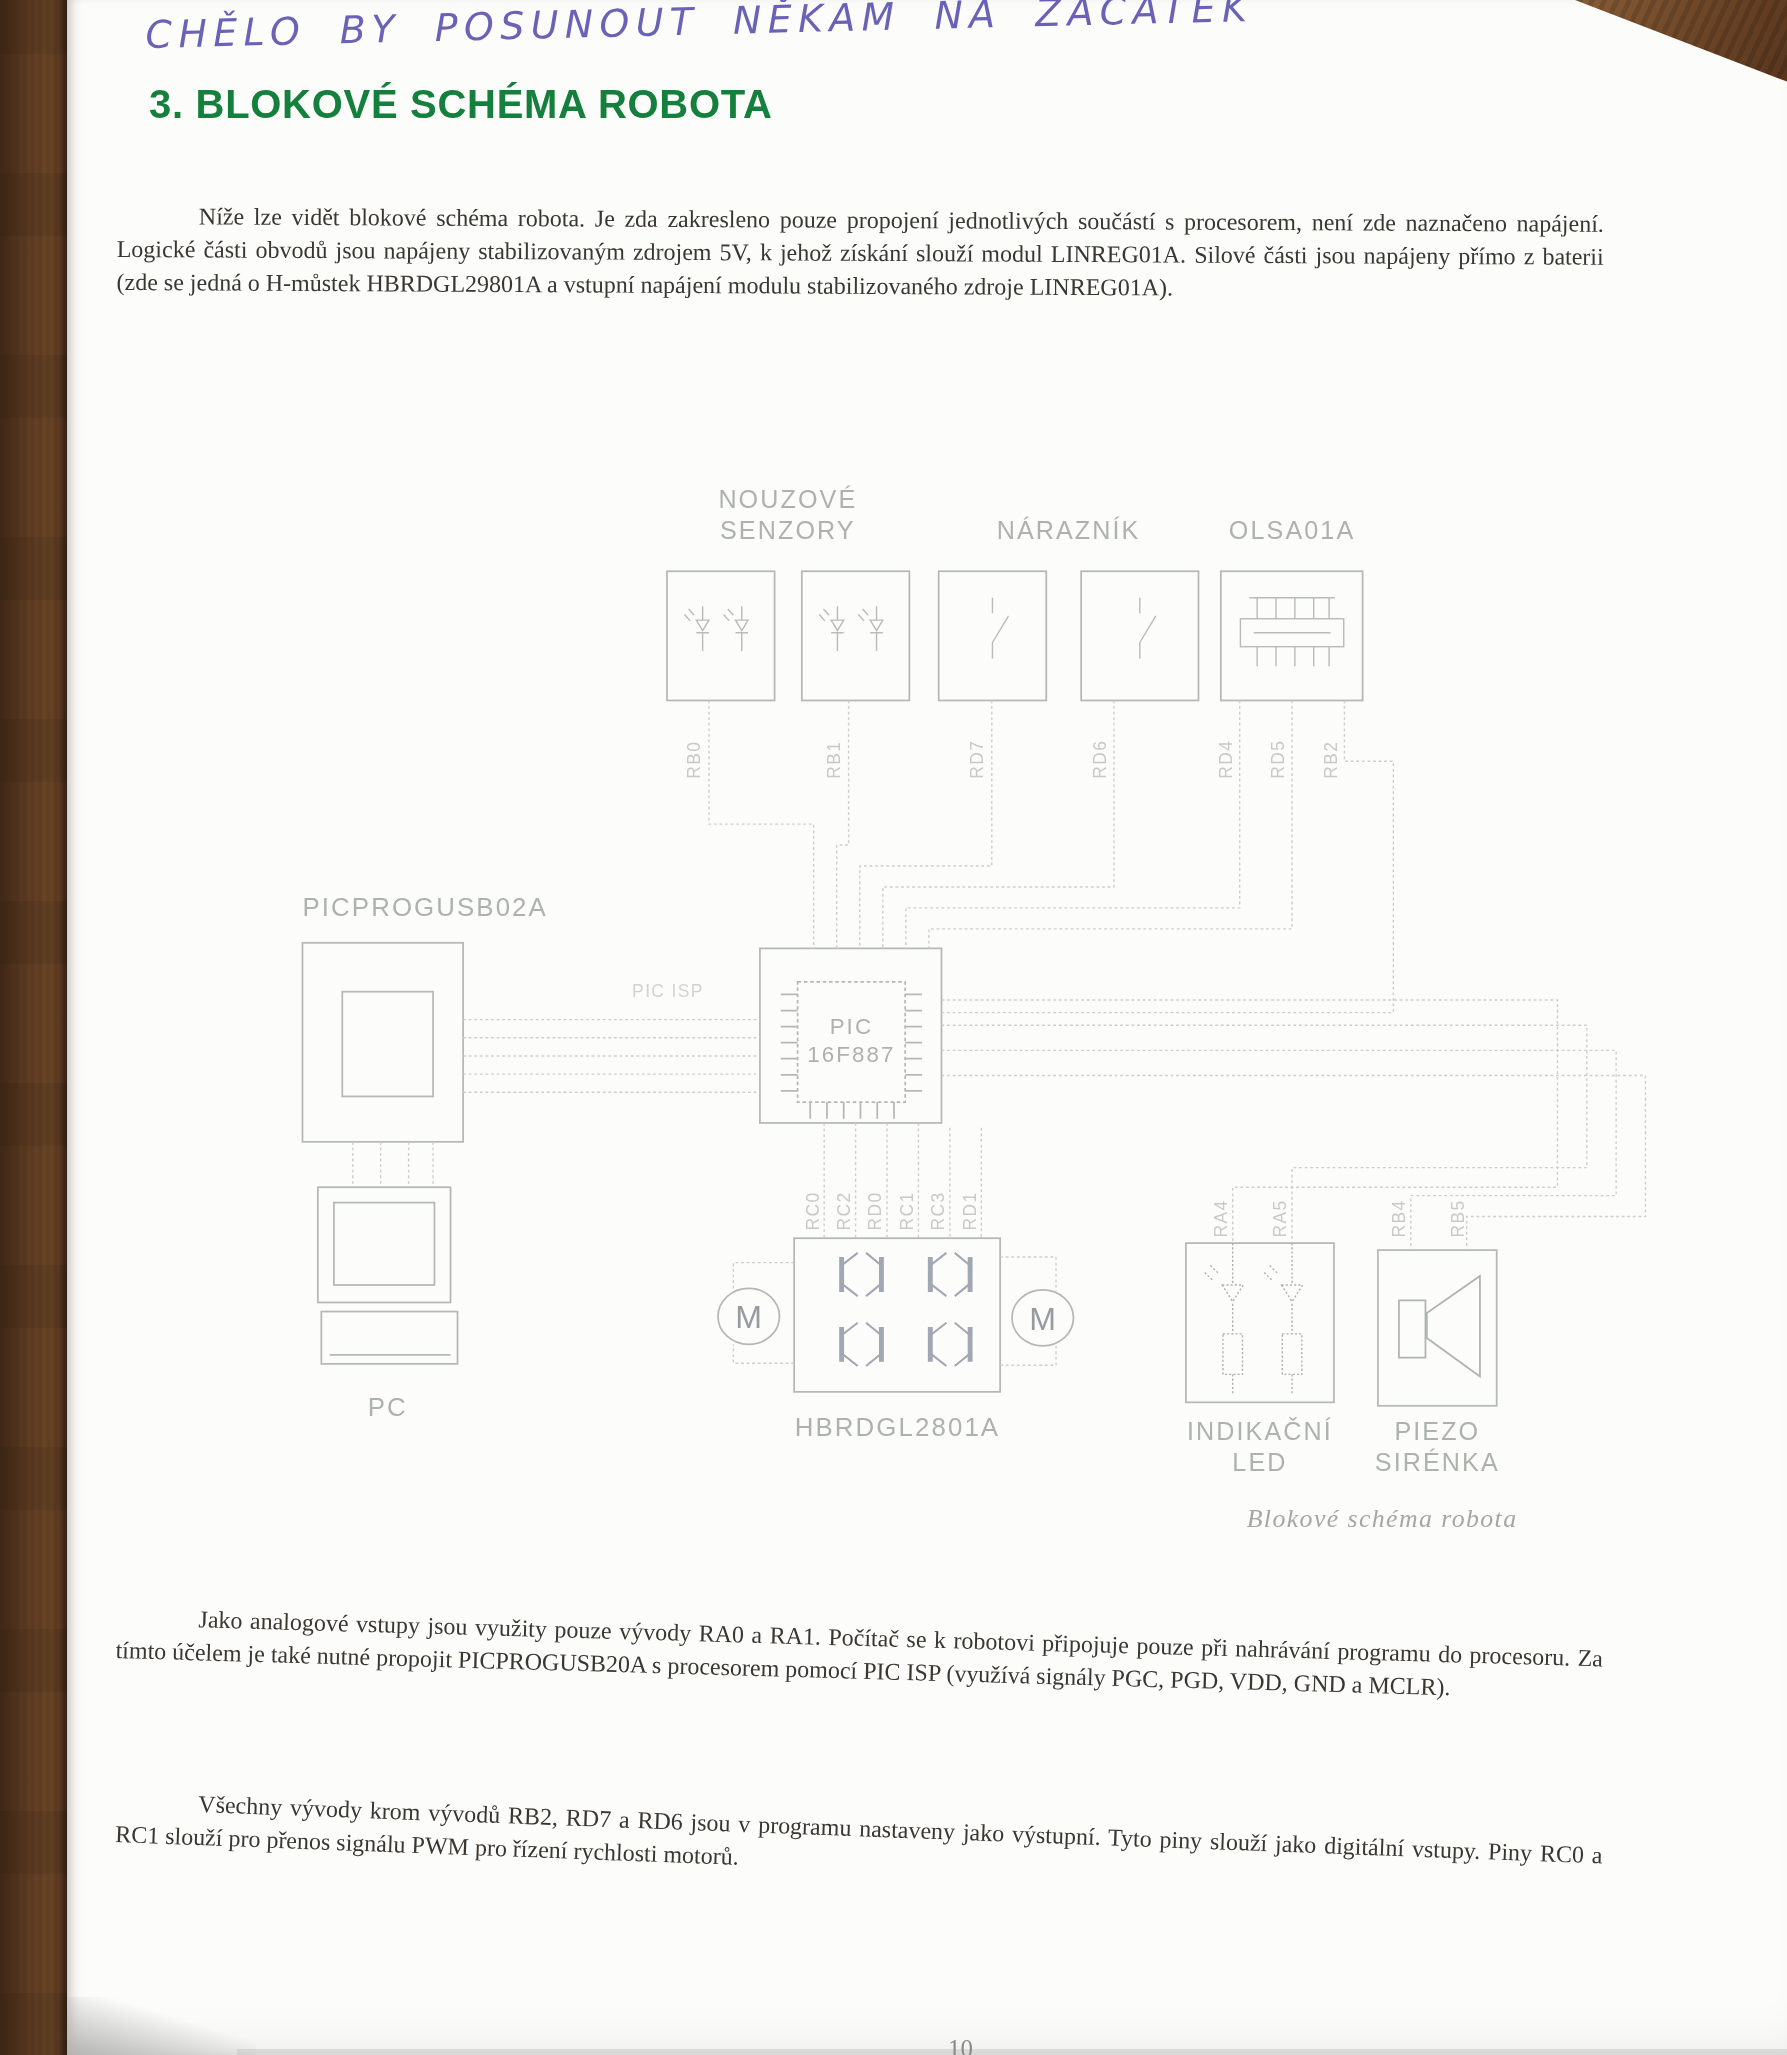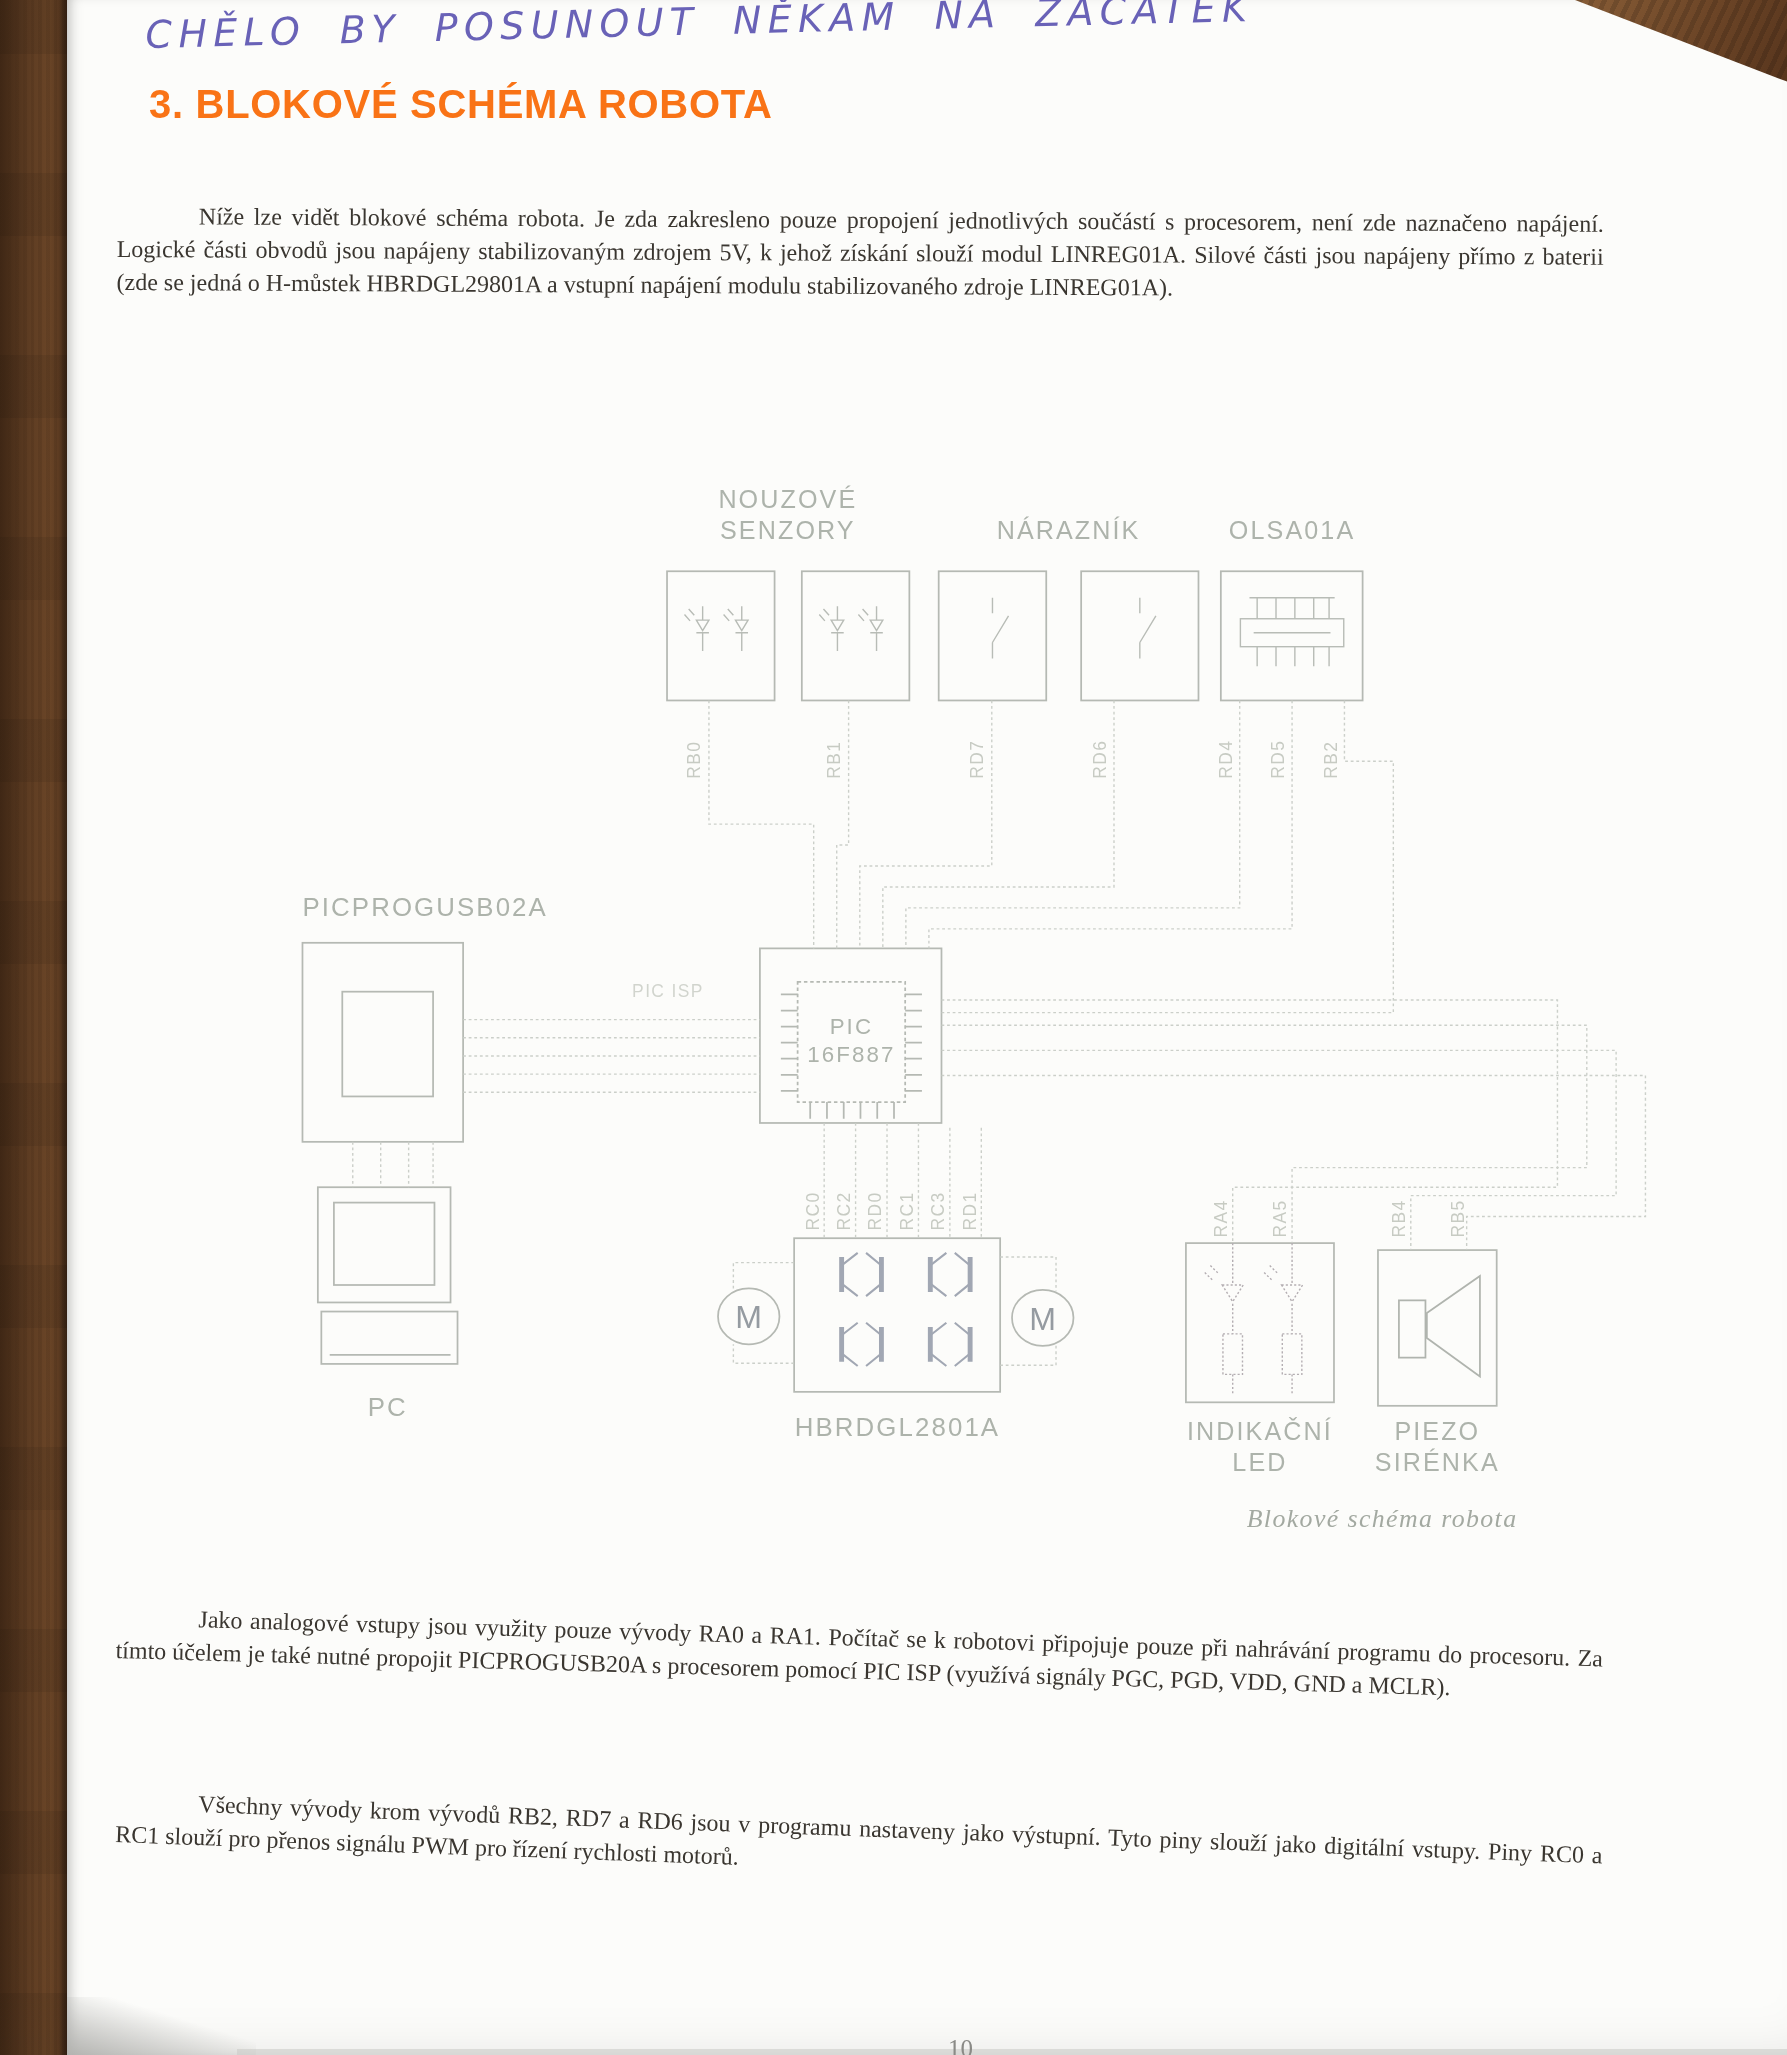--- a/index.html
+++ b/index.html
@@ -25,21 +25,21 @@
   .corner-shade{position:absolute;left:67px;bottom:0;width:189px;height:59px;
     background:linear-gradient(to top right,#b3b3b0 0%,rgba(250,250,248,0) 62%);}
   .bottom-edge{position:absolute;left:237px;right:0;bottom:0;height:7px;background:#c8c8c5;opacity:.55;}
   
   .handwriting{position:absolute;left:145px;top:12.6px;width:1201px;
     font-family:"DejaVu Sans",sans-serif;font-style:italic;font-size:38px;
     letter-spacing:6.3px;word-spacing:15.4px;color:#5d55b2;transform:rotate(-1.4deg);
     transform-origin:left top;white-space:nowrap;opacity:.92;}
   .heading{position:absolute;left:149px;top:82px;
     font-family:"Liberation Sans",sans-serif;font-weight:bold;font-size:40px;
-    letter-spacing:0.7px;color:#f97316;}
+    letter-spacing:0.7px;color:#15803d;}
   .para{position:absolute;left:117px;width:1487px;font-size:24px;line-height:1.37;
     color:#3a3630;text-align:justify;text-indent:82px;transform-origin:left top;}
   .p1{top:200px;transform:rotate(0.3deg);}
   .p2{top:1601px;transform:rotate(1.6deg);}
   .p3{top:1785px;transform:rotate(2.1deg);}
   .page-number{position:absolute;left:948px;top:2035px;font-size:25px;color:#8a8a86;}
   
   svg.diagram{position:absolute;left:0;top:0;width:1788px;height:2056px;}
   .dlabel{font-family:"Liberation Sans",sans-serif;fill:#adb3ab;letter-spacing:3px;}
   .dpin{font-family:"Liberation Sans",sans-serif;fill:#c7cbc3;letter-spacing:2px;font-size:25px;}

